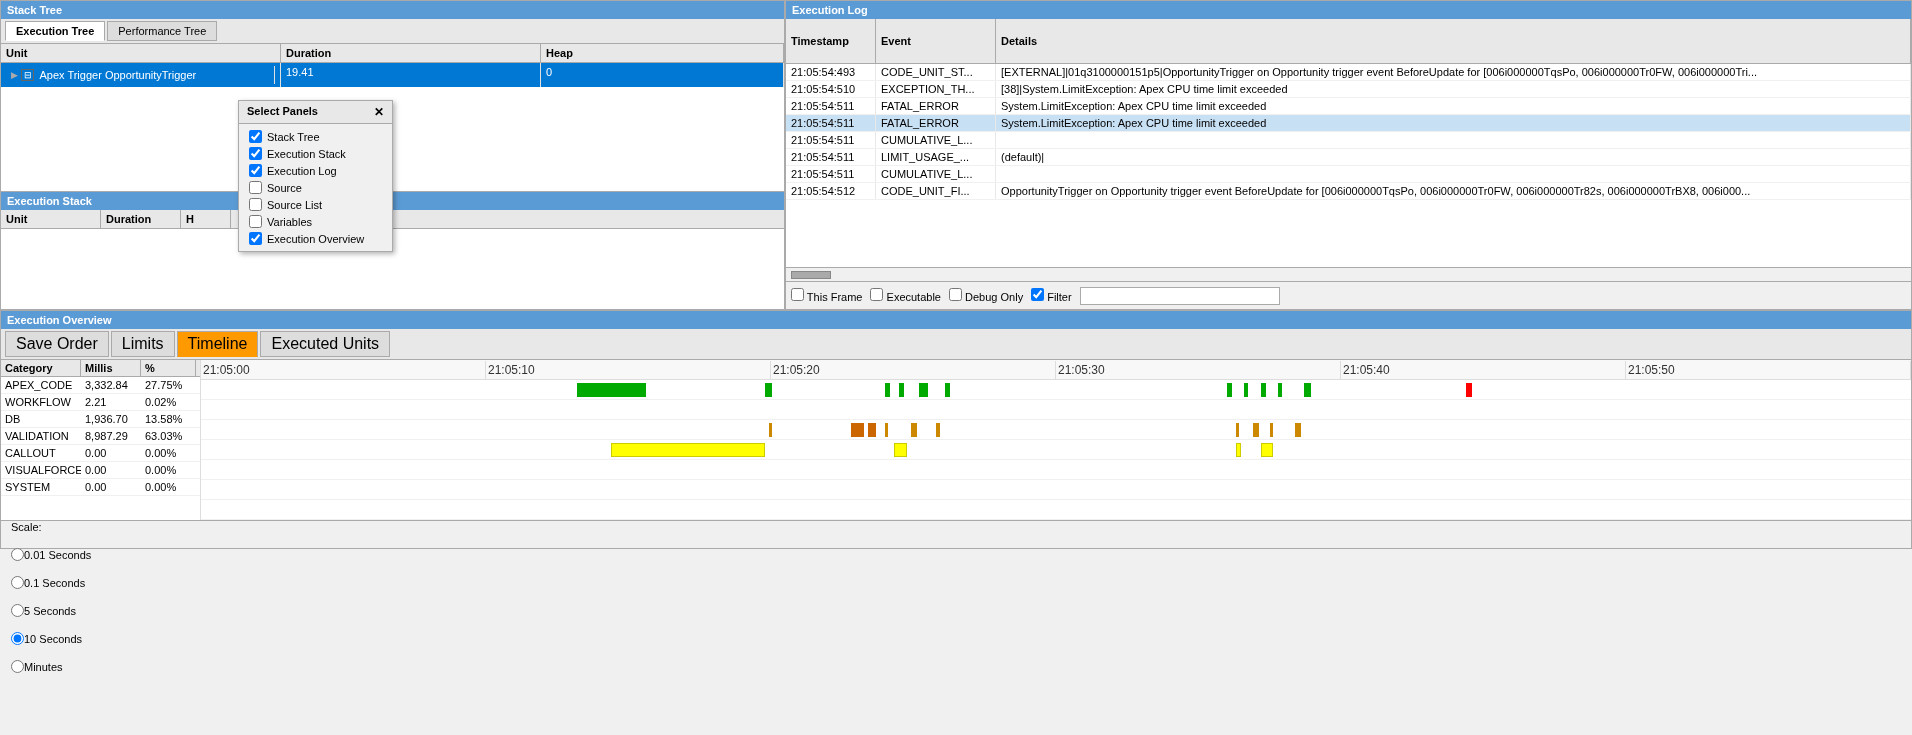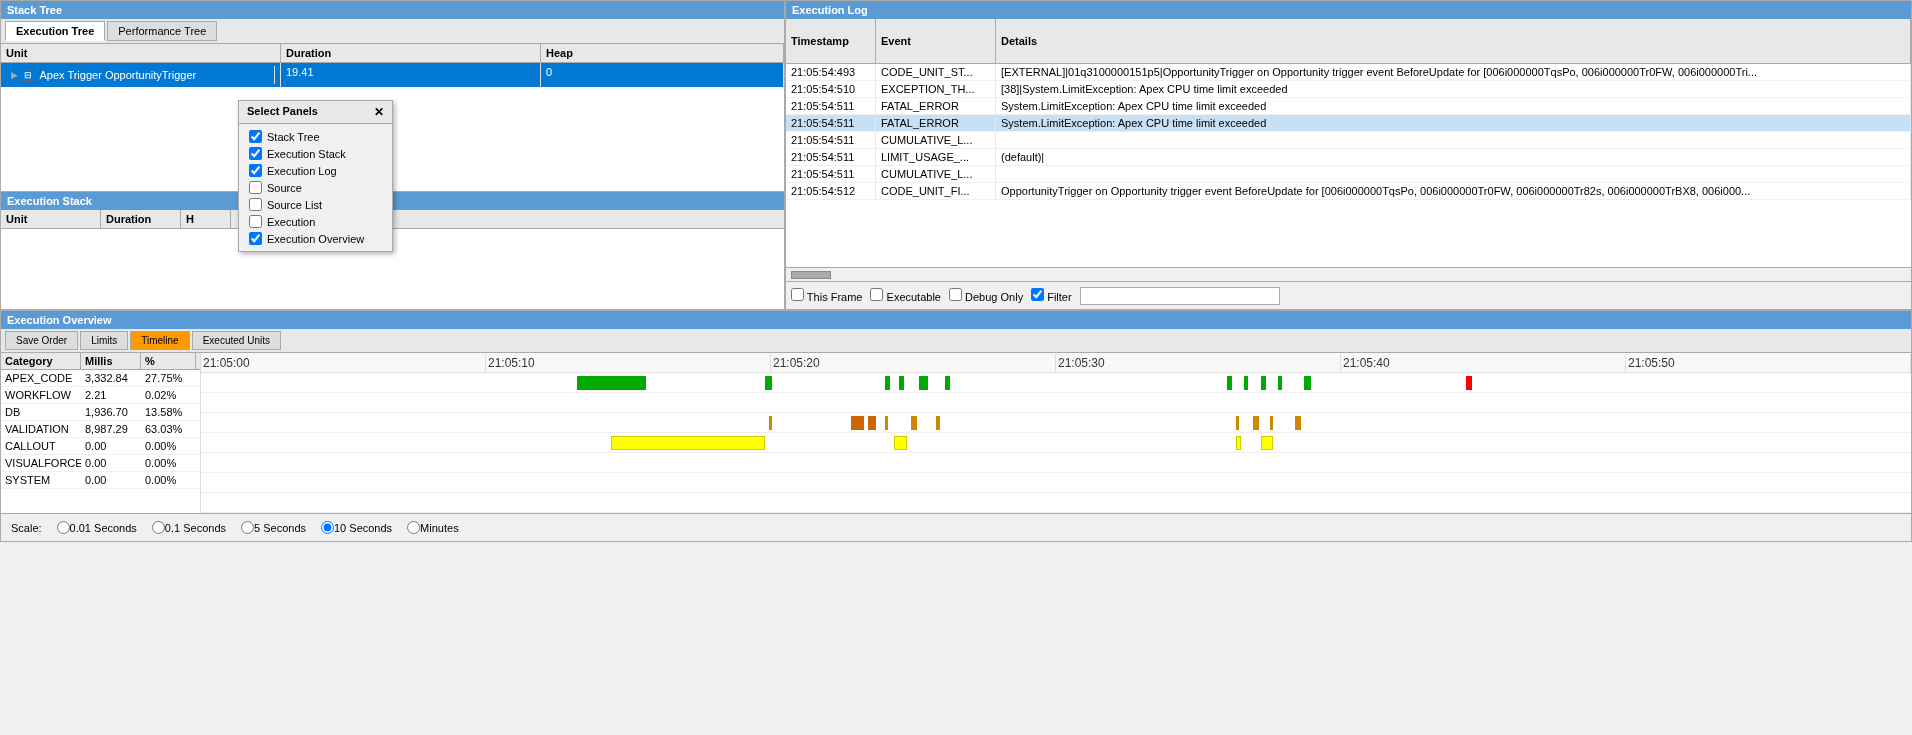--- a/index.html
+++ b/index.html
@@ -49,41 +49,41 @@
     .log-header div { padding: 16px 5px; border-right: 1px solid #aaa; font-weight: bold; }
     .log-row { display: grid; grid-template-columns: 90px 120px 1fr; border-bottom: 1px solid #f0f0f0; }
     .log-row div { padding: 2px 5px; border-right: 1px solid #e8e8e8; overflow: hidden; text-overflow: ellipsis; white-space: nowrap; }
     .log-row.selected { background: #c8e0f4; }
     .log-scroll-bar { height: 14px; border-top: 1px solid #aaa; background: #f0f0f0; display: flex; align-items: center; padding: 0 5px; }
     .log-scroll-thumb { width: 40px; height: 8px; background: #aaa; border: 1px solid #888; }
     .log-filter-bar { height: 28px; border-top: 1px solid #aaa; display: flex; align-items: center; padding: 0 5px; gap: 8px; background: #f0f0f0; }
     .log-filter-bar input[type=checkbox] { margin: 0; }
     .log-filter-bar input[type=text] { border: 1px solid #aaa; padding: 2px 4px; font-size: 11px; width: 200px; }
     .overview-tab-bar { display: flex; background: #e8e8e8; border-bottom: 1px solid #aaa; padding: 2px 4px; gap: 2px; align-items: center; }
-    .overview-tab { padding: 3px 10px; border: 1px solid #aaa; background: #ddd; cursor: pointer; font-size: 10px; }
+    .overview-tab { padding: 3px 10px; border: 1px solid #aaa; background: #ddd; cursor: pointer; font-size: 16px; }
     .overview-tab.active { background: #f90; border-bottom: 1px solid #f90; color: #000; }
 
     .overview-content { display: flex; flex: 1; }
     .category-table { width: 200px; border-right: 1px solid #ddd; }
     .cat-header { display: grid; grid-template-columns: 80px 60px 55px; background: #e8e8e8; border-bottom: 1px solid #aaa; }
     .cat-header div { padding: 2px 4px; border-right: 1px solid #aaa; font-weight: bold; }
     .cat-row { display: grid; grid-template-columns: 80px 60px 55px; border-bottom: 1px solid #f0f0f0; }
     .cat-row div { padding: 2px 4px; overflow: hidden; }
 
     .timeline-area { flex: 1; overflow: hidden; position: relative; }
     .timeline-header { display: flex; background: #f8f8f8; border-bottom: 1px solid #ddd; height: 20px; align-items: center; }
     .timeline-tick { flex: 1; text-align: left; font-size: 12px; color: #333; border-right: 1px solid #ddd; padding: 2px; }
     .timeline-rows { position: relative; }
     .timeline-row { height: 20px; position: relative; border-bottom: 1px solid #f0f0f0; }
     .timeline-bar { position: absolute; height: 14px; top: 3px; }
     .bar-green { background: #00aa00; }
     .bar-yellow { background: #ffff00; border: 1px solid #cccc00; }
     .bar-red { background: #ff0000; }
 
-    .scale-bar { height: 28px; border-top: 1px solid #aaa; display: flex; align-items: center; padding: 0 10px; gap: 15px; background: #f0f0f0; }
+    .scale-bar { height: 28px; border-top: 1px solid #aaa; display: flex; align-items: flex-start; padding: 0 10px; gap: 15px; background: #f0f0f0; flex-direction: column; }
     .scale-bar label { display: flex; align-items: center; cursor: pointer; }
   </style>
 </head>
 <body>
 
 <div class="top-section" style="position:relative;">
 
   <div class="stack-tree-panel">
     <div class="panel-title-bar">Stack Tree</div>
     <div class="tab-bar">
@@ -141,21 +141,21 @@
       <label class="checkbox-item">
         <input type="checkbox" style=""> 
           <span>Source</span>
       </label>
       <label class="checkbox-item">
         <input type="checkbox" style=""> 
           <span>Source List</span>
       </label>
       <label class="checkbox-item">
         <input type="checkbox" style=""> 
-          <span>Execution</span>
+          <span>Variables</span>
       </label>
       <label class="checkbox-item">
         <input type="checkbox" checked="" style=""> 
           <span>Execution Overview</span>
       </label>
     </div>
   </div>
 
   <div class="exec-log-panel">
     <div class="panel-title-bar">Execution Log</div>

